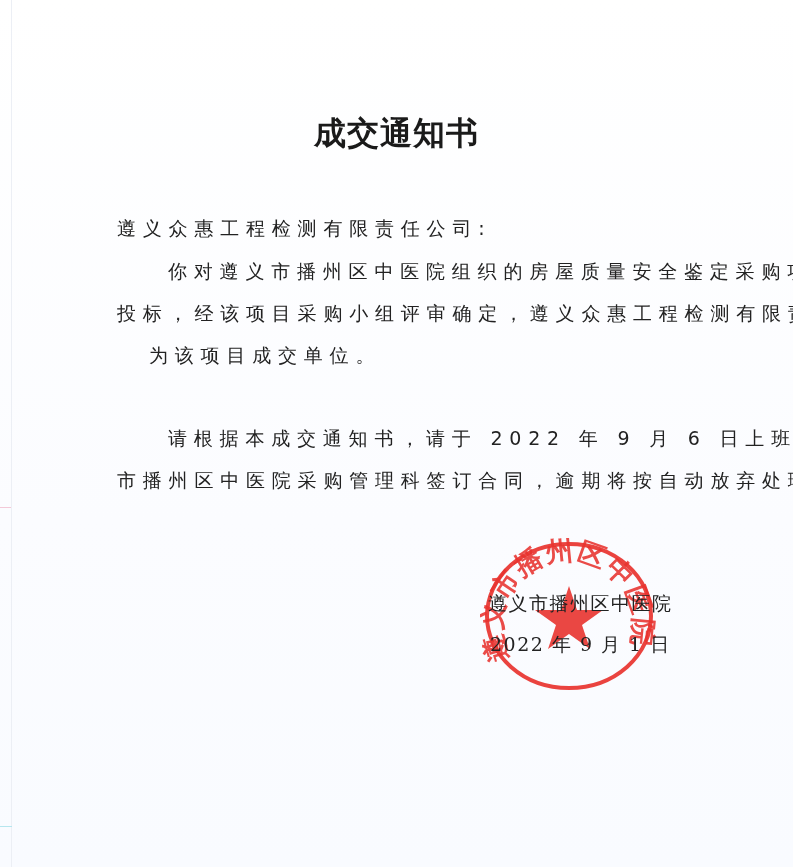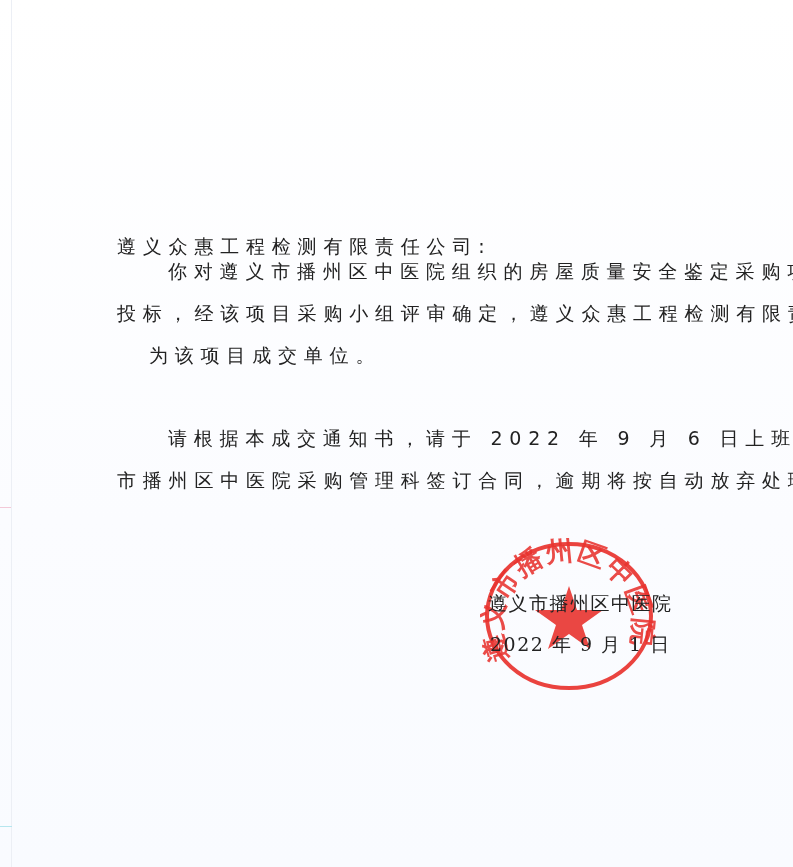--- a/index.html
+++ b/index.html
@@ -60,21 +60,21 @@
       position: absolute;
       left: 117px;
       font-size: 19px;
       letter-spacing: 6.8px;
       white-space: nowrap;
       color: #222;
       font-family: "DejaVu Sans", "Liberation Sans", sans-serif;
       font-weight: normal;
     }
     .indent { left: 168px; }
-    .l1 { top: 216px; margin-top: 18px; }
+    .l1 { top: 216px; }
     .l2 { top: 259px; }
     .l3 { top: 301px; }
     .l4 { top: 343px; margin-left: 32px; }
     .l5 { top: 426px; }
     .l6 { top: 468px; }
 
     .seal {
       position: absolute;
       left: 480px;
       top: 538px;
@@ -93,20 +93,21 @@
     .sign-date { left: 490px; top: 632px; }
   </style>
 </head>
 <body>
 
 <div class="page">
   <div class="edge-line"></div>
   <div class="edge-mark-pink"></div>
   <div class="edge-mark-cyan"></div>
 
+  <div class="title">成交通知书</div>
 
   <div class="line l1">遵义众惠工程检测有限责任公司:</div>
 
   <div class="line l2 indent">你对遵义市播州区中医院组织的房屋质量安全鉴定采购项目的</div>
   <div class="line l3">投标，经该项目采购小组评审确定，遵义众惠工程检测有限责任公司</div>
   <div class="line l4">为该项目成交单位。</div>
 
   <div class="line l5 indent">请根据本成交通知书，请于 2022 年 9 月 6 日上班时间，到遵义</div>
   <div class="line l6">市播州区中医院采购管理科签订合同，逾期将按自动放弃处理。</div>
 

